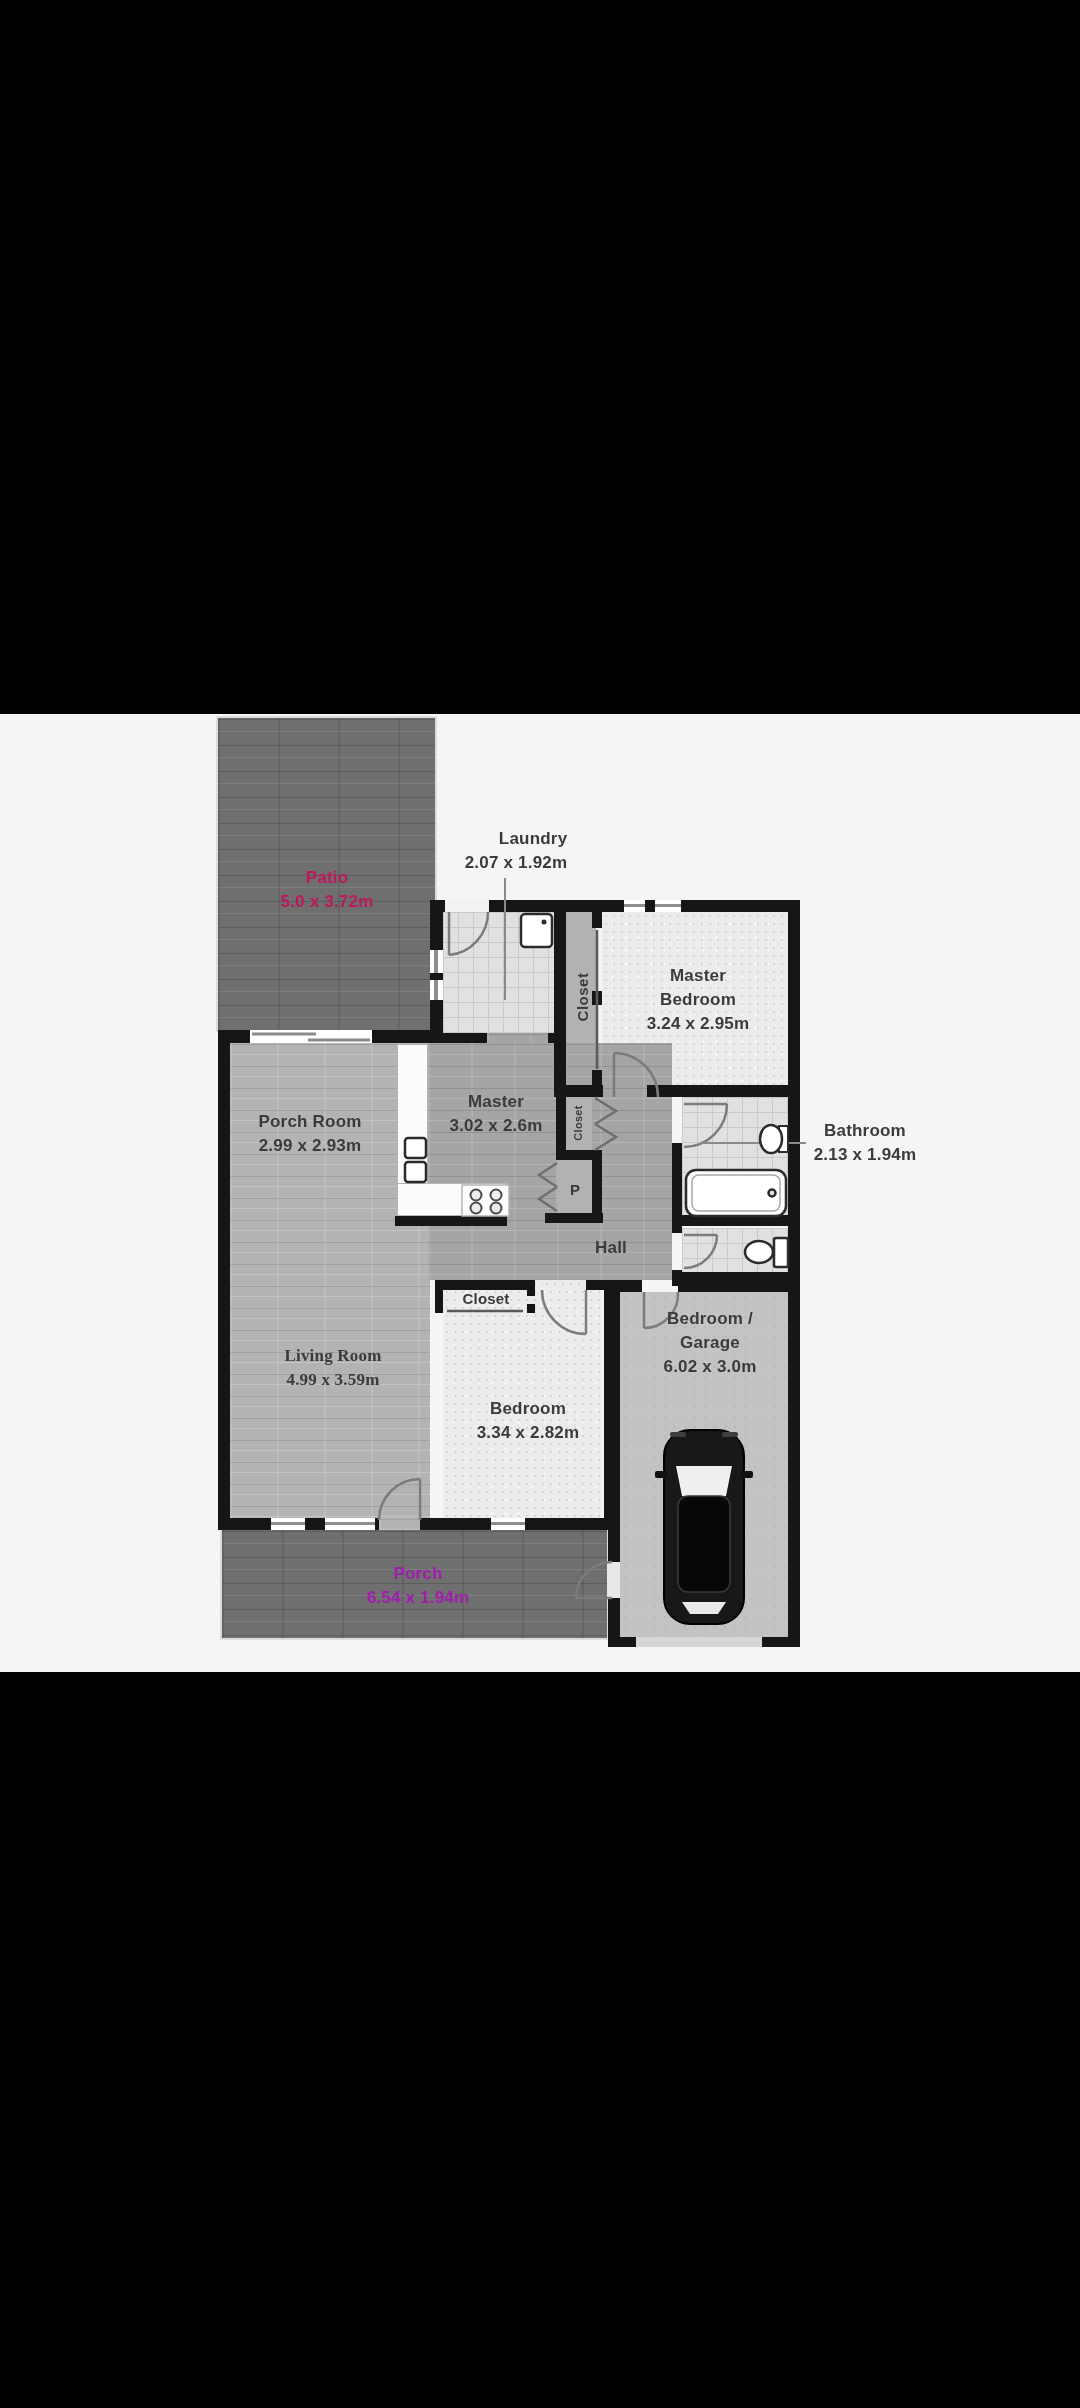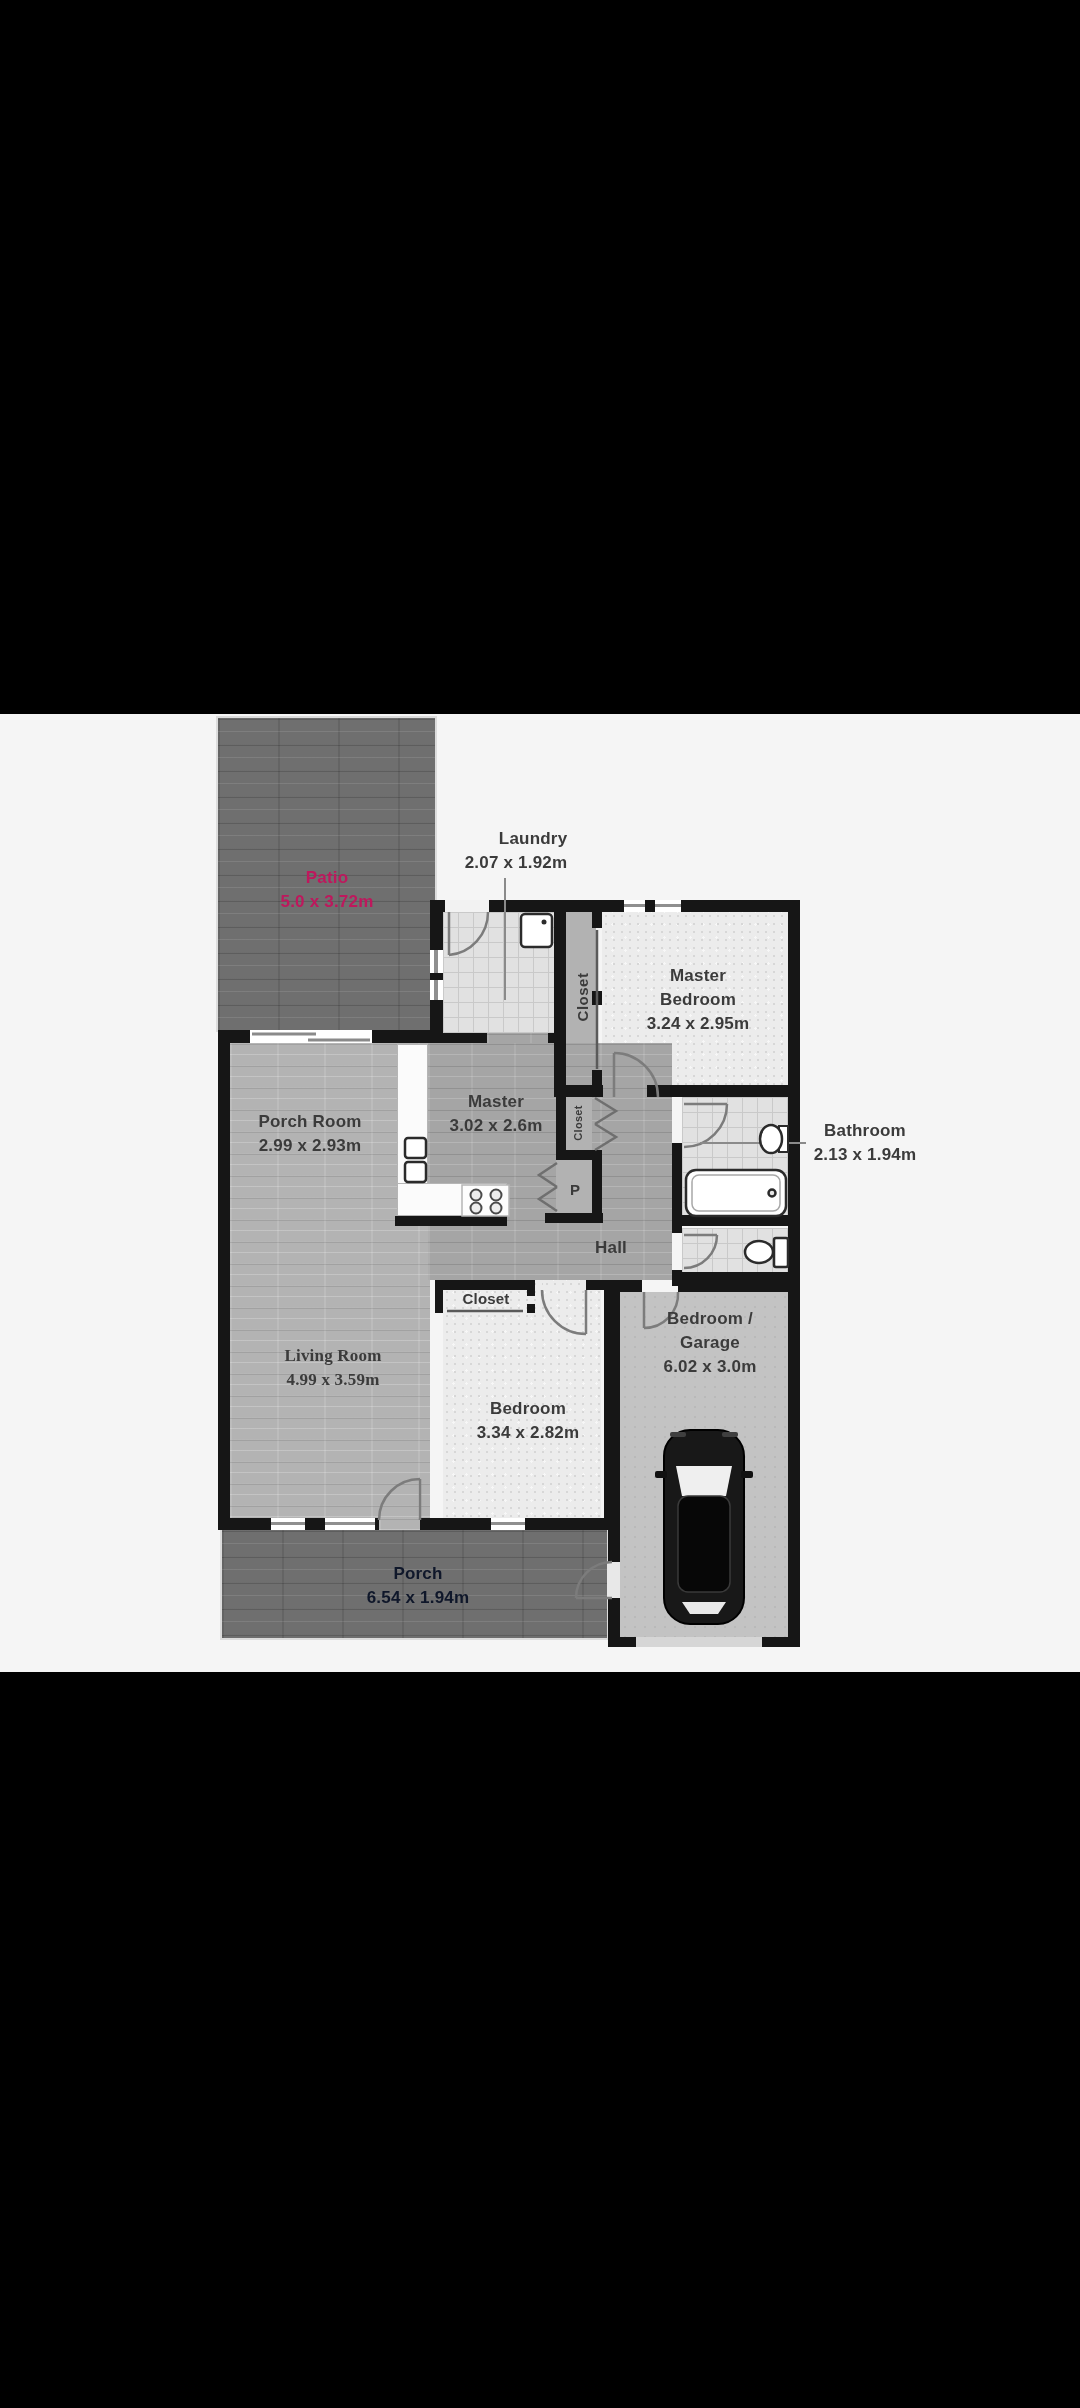--- a/index.html
+++ b/index.html
@@ -295,19 +295,19 @@
       <div>Bedroom</div>
       <div class="sub">3.34 x 2.82m</div>
     </div>
 
     <div class="lbl" style="left:710px;top:629px;">
       <div>Bedroom /</div>
       <div>Garage</div>
       <div class="sub">6.02 x 3.0m</div>
     </div>
 
-    <div class="lbl" style="left:418px;top:872px;color:#0f172a;">
+    <div class="lbl" style="left:418px;top:872px;color:#a21caf;">
       <div>Porch</div>
       <div class="sub">6.54 x 1.94m</div>
     </div>
 
   </div>
 </div>
 
 </body></html>

